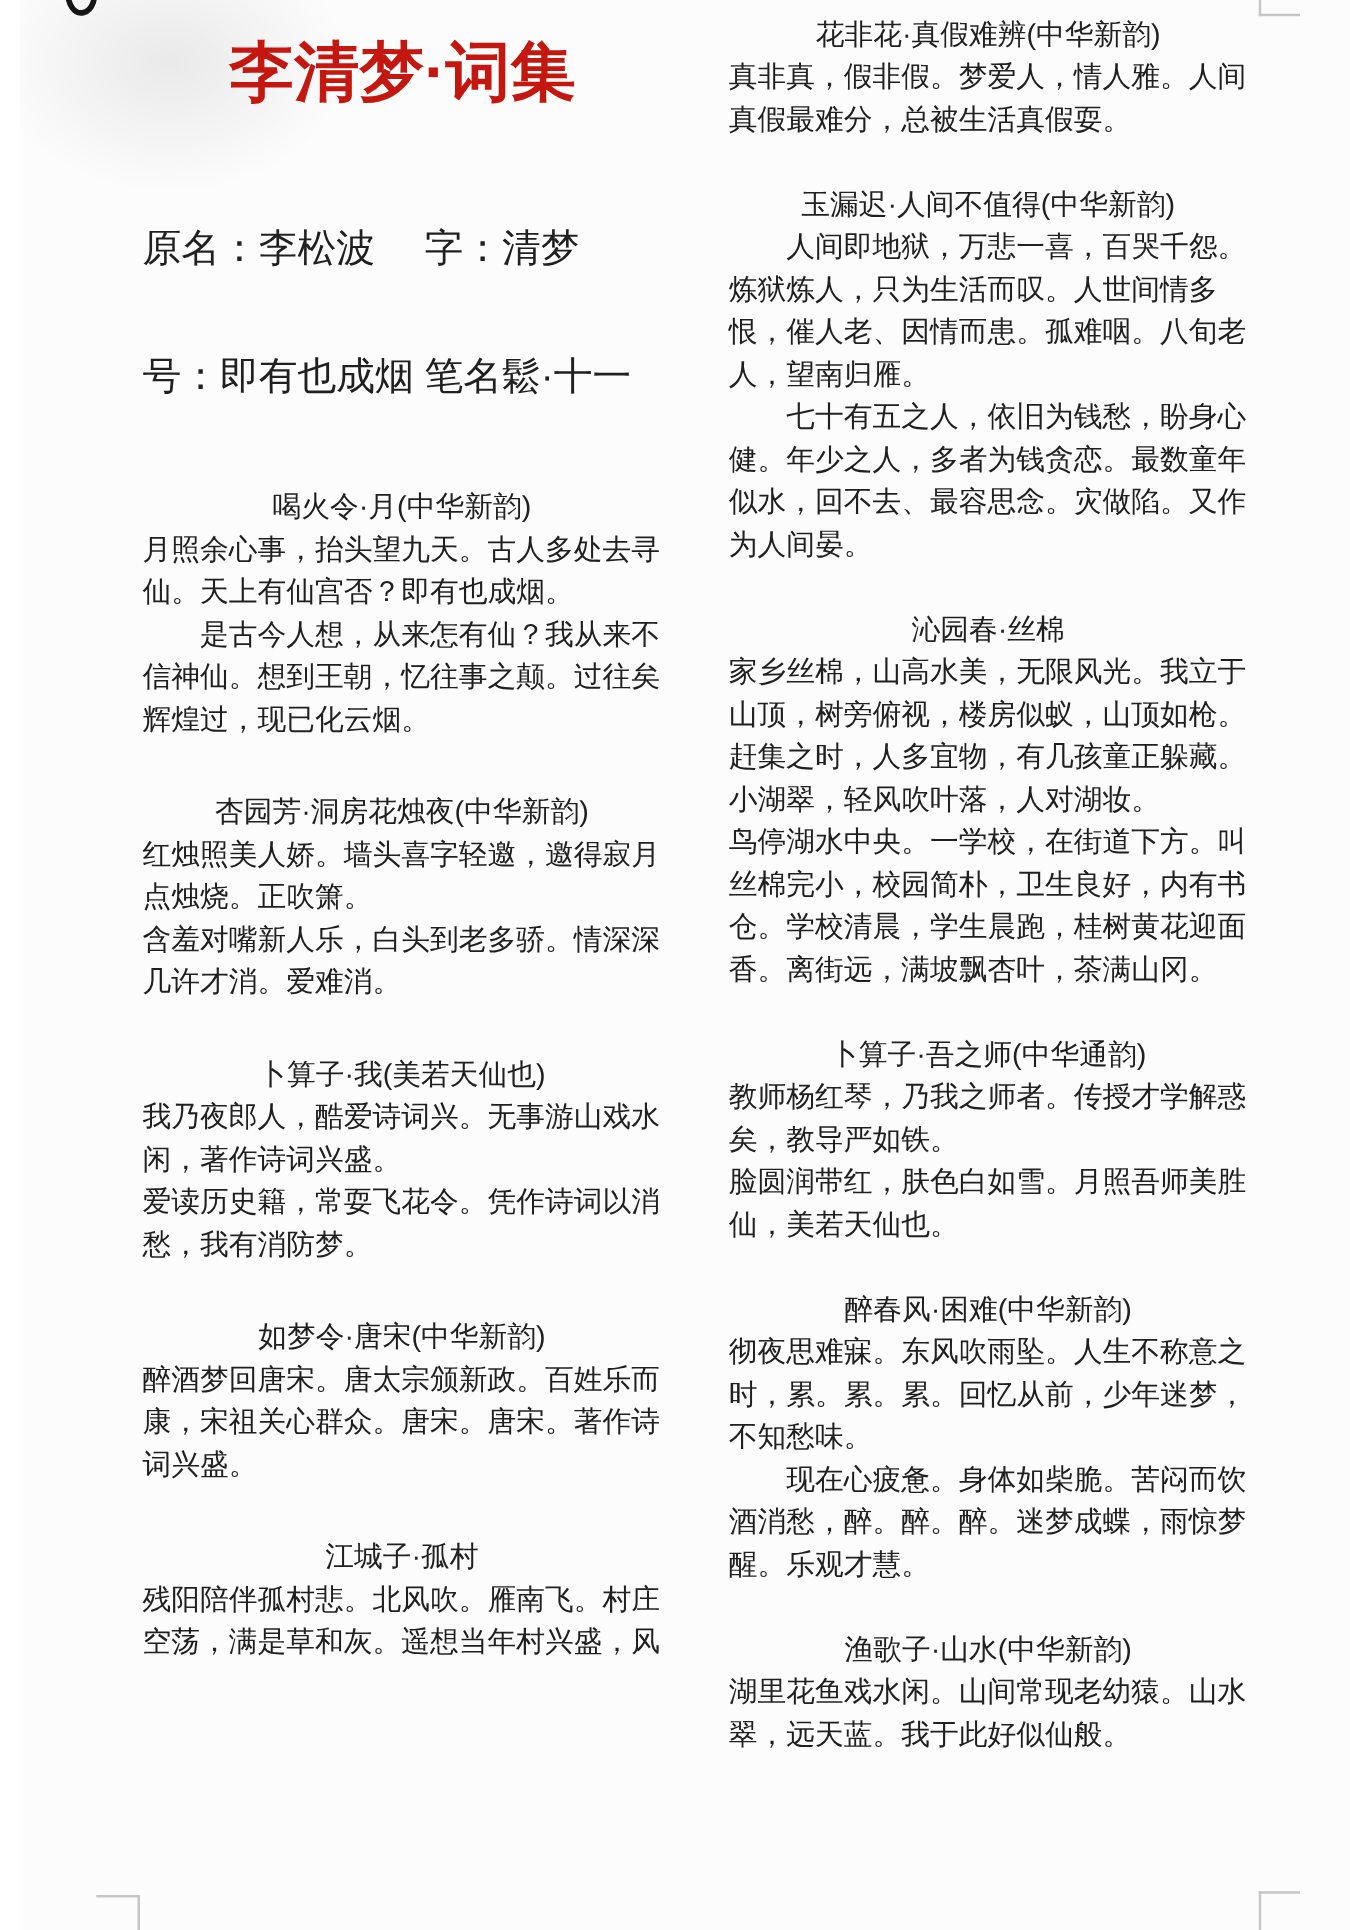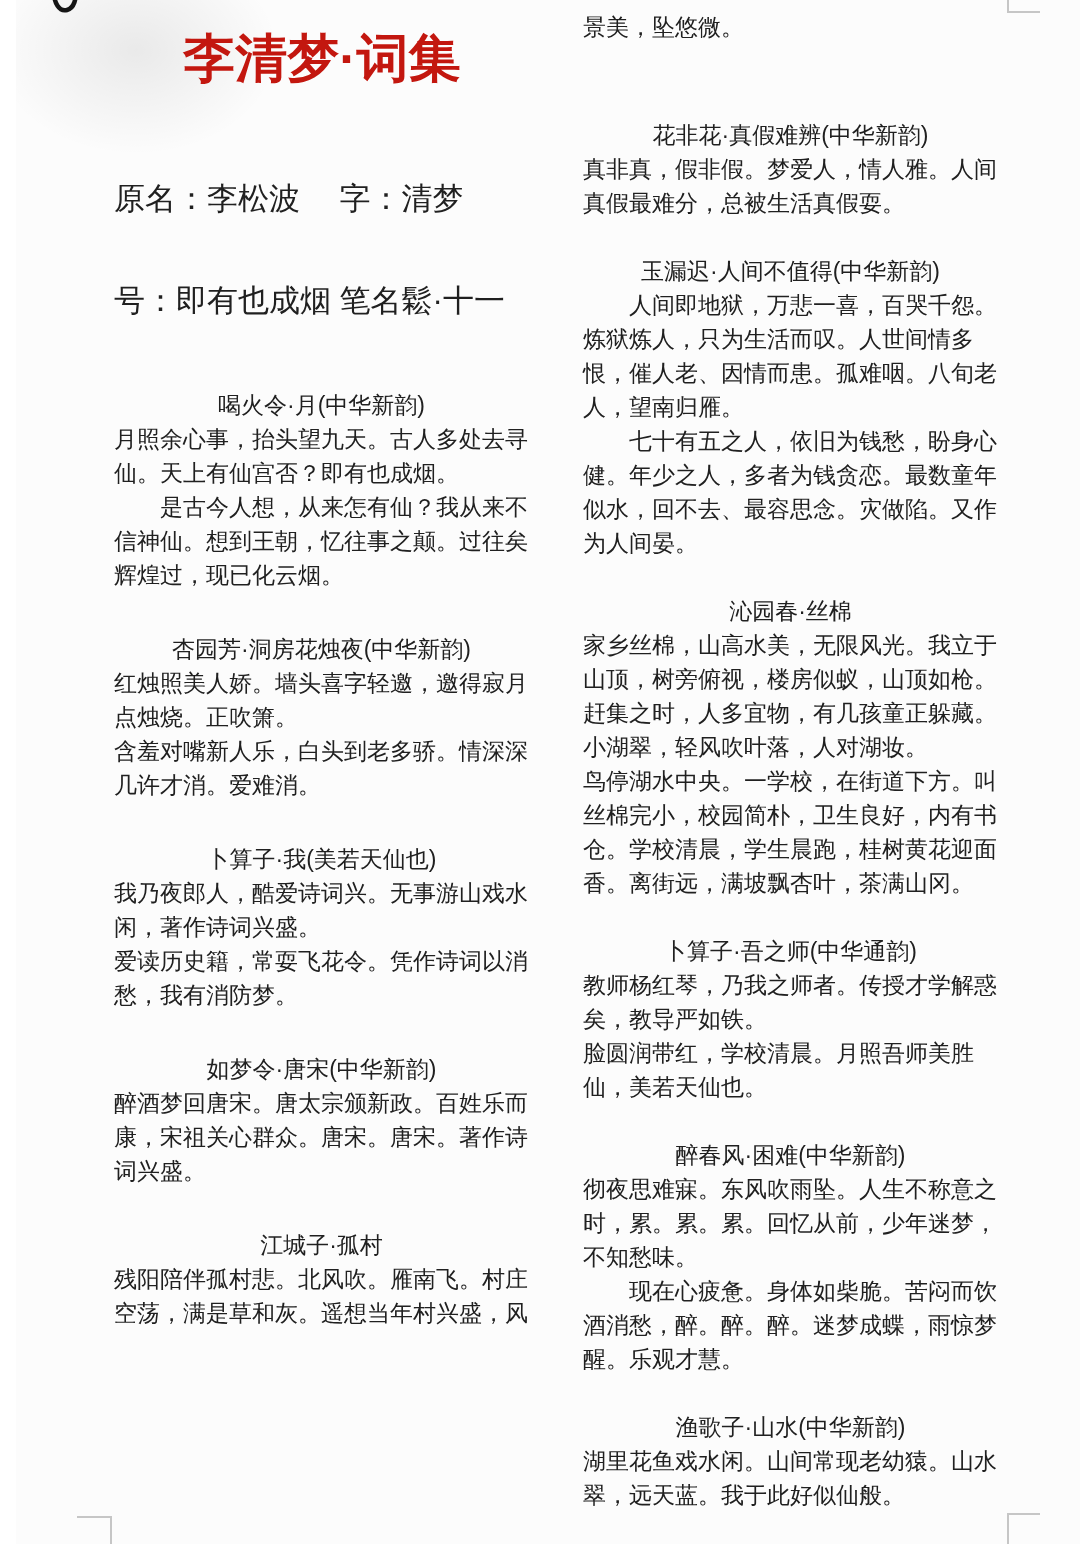--- a/index.html
+++ b/index.html
@@ -108,41 +108,38 @@
         </div>
         <div class="poem">
           <div class="poem-title">江城子·孤村</div>
           <p class="para">残阳陪伴孤村悲。北风吹。雁南飞。村庄空荡，满是草和灰。遥想当年村兴盛，风</p>
         </div>
       </div>
   </div>
 
   <div class="col col-right">
     <div class="poems" id="right-poems">
-        <div class="poem no-title">
-          <p class="para">景美，坠悠微。</p>
-        </div>
         <div class="poem">
           <div class="poem-title">花非花·真假难辨(中华新韵)</div>
           <p class="para">真非真，假非假。梦爱人，情人雅。人间真假最难分，总被生活真假耍。</p>
         </div>
         <div class="poem">
           <div class="poem-title">玉漏迟·人间不值得(中华新韵)</div>
           <p class="para indent">人间即地狱，万悲一喜，百哭千怨。炼狱炼人，只为生活而叹。人世间情多恨，催人老、因情而患。孤难咽。八旬老人，望南归雁。</p>
           <p class="para indent">七十有五之人，依旧为钱愁，盼身心健。年少之人，多者为钱贪恋。最数童年似水，回不去、最容思念。灾做陷。又作为人间晏。</p>
         </div>
         <div class="poem">
           <div class="poem-title">沁园春·丝棉</div>
           <p class="para">家乡丝棉，山高水美，无限风光。我立于山顶，树旁俯视，楼房似蚁，山顶如枪。赶集之时，人多宜物，有几孩童正躲藏。小湖翠，轻风吹叶落，人对湖妆。</p>
           <p class="para">鸟停湖水中央。一学校，在街道下方。叫丝棉完小，校园简朴，卫生良好，内有书仓。学校清晨，学生晨跑，桂树黄花迎面香。离街远，满坡飘杏叶，茶满山冈。</p>
         </div>
         <div class="poem">
           <div class="poem-title">卜算子·吾之师(中华通韵)</div>
           <p class="para">教师杨红琴，乃我之师者。传授才学解惑矣，教导严如铁。</p>
-          <p class="para">脸圆润带红，学校清晨。月照吾师美胜仙，美若天仙也。</p>
+          <p class="para">脸圆润带红，肤色白如雪。月照吾师美胜仙，美若天仙也。</p>
         </div>
         <div class="poem">
           <div class="poem-title">醉春风·困难(中华新韵)</div>
           <p class="para">彻夜思难寐。东风吹雨坠。人生不称意之时，累。累。累。回忆从前，少年迷梦，不知愁味。</p>
           <p class="para indent">现在心疲惫。身体如柴脆。苦闷而饮酒消愁，醉。醉。醉。迷梦成蝶，雨惊梦醒。乐观才慧。</p>
         </div>
         <div class="poem">
           <div class="poem-title">渔歌子·山水(中华新韵)</div>
           <p class="para">湖里花鱼戏水闲。山间常现老幼猿。山水翠，远天蓝。我于此好似仙般。</p>
         </div>

